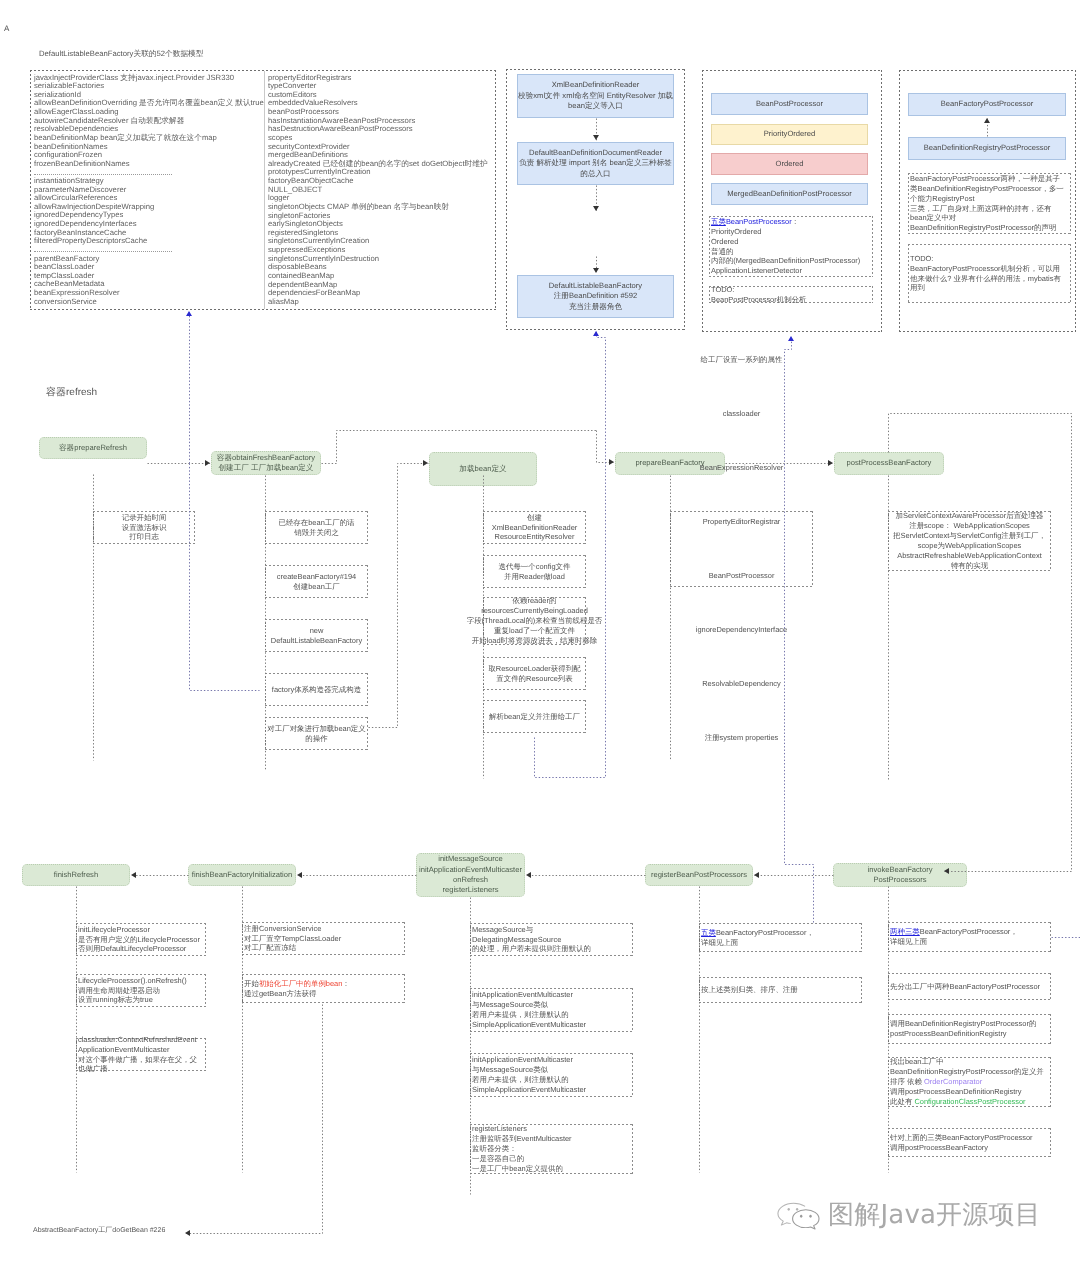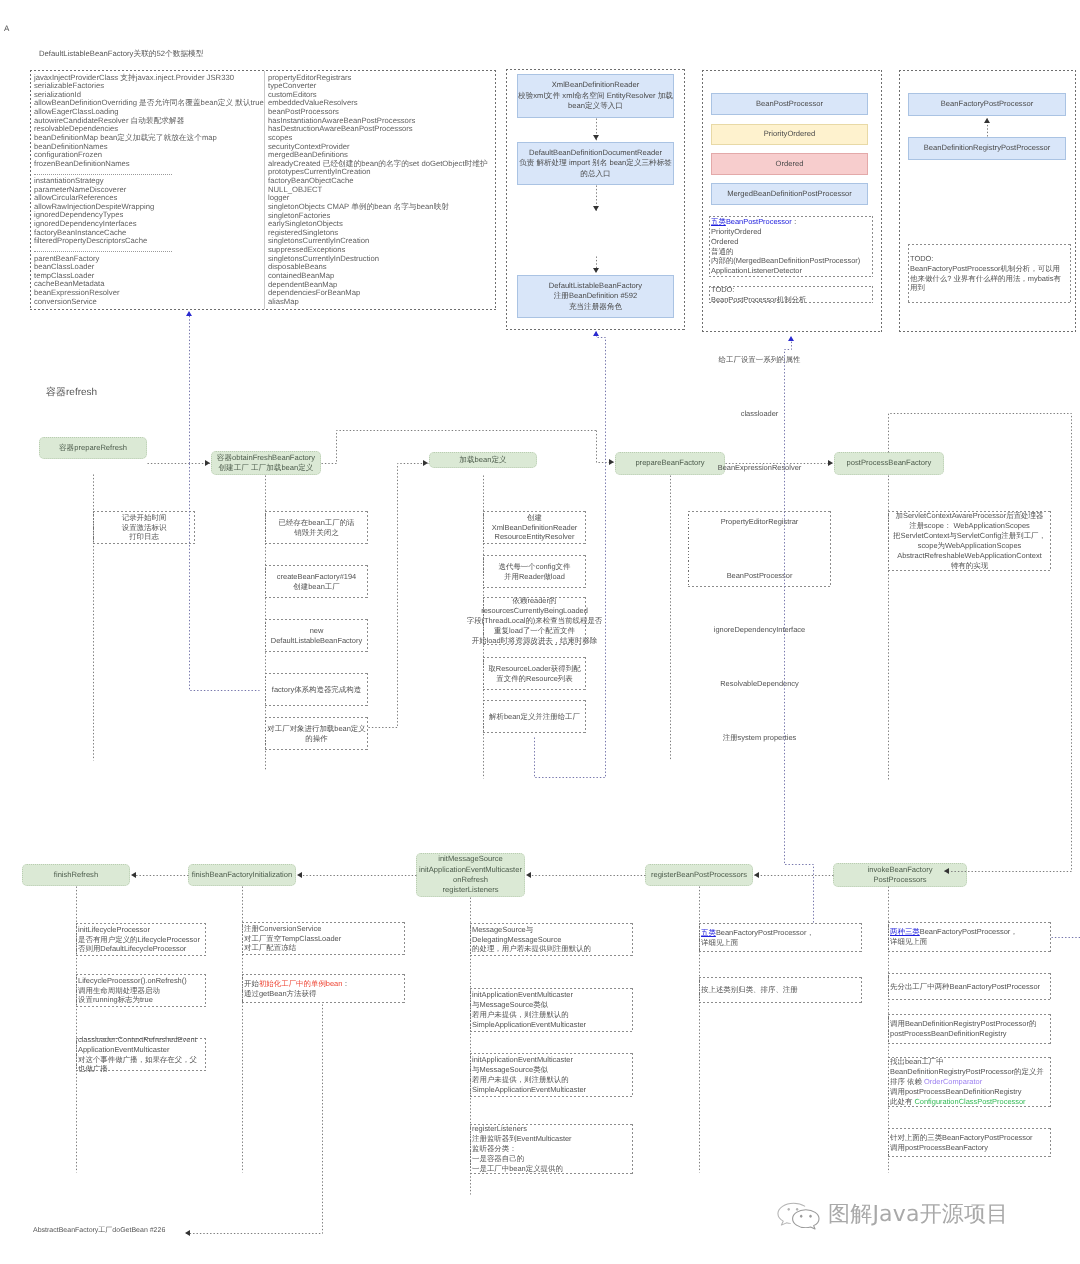--- a/index.html
+++ b/index.html
@@ -56,21 +56,21 @@
 .nbox.left{align-items:flex-start;text-align:left;}
 .nbox span{white-space:nowrap;}
 .c-link{color:#2020dd;}
 .c-ul{text-decoration:underline;}
 .c-red{color:#ee4433;}
 .c-purple{color:#9b7ff0;}
 .c-green{color:#33bb55;}
 
 svg#wires{position:absolute;left:0;top:0;width:1080px;height:1264px;pointer-events:none;z-index:5;}
 .logo{left:777px;top:1197px;width:300px;height:36px;display:flex;align-items:center;}
-.logo-text{font-size:22px;color:#a9a9a9;letter-spacing:0.2px;margin-left:3px;white-space:nowrap;
+.logo-text{font-size:26px;color:#a9a9a9;letter-spacing:0.2px;margin-left:3px;white-space:nowrap;
   font-family:"DejaVu Sans",sans-serif;font-weight:400;line-height:1;}
 </style>
 </head>
 <body>
 
 <div id="root">
 <svg id="wires" viewBox="0 0 1080 1264">
 <path d="M 147.5 463.5 L 210.5 463.5" fill="none" stroke="#7d7d7d" stroke-width="1" stroke-dasharray="1.4,2"></path>
 <polygon points="210.0,463.0 205.0,466.0 205.0,460.0" fill="#333"></polygon>
 <path d="M 321.5 463.5 L 336.5 463.5 L 336.5 430.5 L 596.5 430.5" fill="none" stroke="#7d7d7d" stroke-width="1" stroke-dasharray="1.4,2"></path>
@@ -224,34 +224,42 @@
 <span>TODO:</span>
 <span>BeanPostProcessor机制分析</span>
 </div>
 <div class="abs outer-panel" style="left:899px;top:70px;width:177px;height:262px;"></div>
 <div class="abs bbox blue" style="left:908px;top:93px;width:158px;height:23px;">
       <span>BeanFactoryPostProcessor</span>
     </div>
 <div class="abs bbox blue" style="left:908px;top:137px;width:158px;height:23px;">
       <span>BeanDefinitionRegistryPostProcessor</span>
     </div>
+<div class="abs nbox left" style="left:908px;top:173px;width:163px;height:61px;">
+<span>BeanFactoryPostProcessor两种，一种是其子</span>
+<span>类BeanDefinitionRegistryPostProcessor，多一</span>
+<span>个能力RegistryPost</span>
+<span>三类，工厂自身对上面这两种的持有，还有</span>
+<span>bean定义中对</span>
+<span>BeanDefinitionRegistryPostProcessor的声明</span>
+</div>
 <div class="abs nbox left" style="left:908px;top:244px;width:163px;height:59px;">
 <span>TODO:</span>
 <span>BeanFactoryPostProcessor机制分析，可以用</span>
 <span>他来做什么? 业界有什么样的用法，mybatis有</span>
 <span>用到</span>
 </div>
 <div class="abs gbox" style="left:39px;top:437px;width:108px;height:22px;">
 <span>容器prepareRefresh</span>
 </div>
 <div class="abs gbox" style="left:211px;top:451px;width:110px;height:24px;">
 <span>容器obtainFreshBeanFactory</span>
 <span>创建工厂 工厂加载bean定义</span>
 </div>
-<div class="abs gbox" style="left:429px;top:452px;width:108px;height:16px;">
+<div class="abs gbox" style="left:429px;top:452px;width:108px;height:34px;">
 <span>加载bean定义</span>
 </div>
 <div class="abs gbox" style="left:615px;top:452px;width:110px;height:23px;">
 <span>prepareBeanFactory</span>
 </div>
 <div class="abs gbox" style="left:834px;top:452px;width:110px;height:23px;">
 <span>postProcessBeanFactory</span>
 </div>
 <div class="abs gbox" style="left:22px;top:864px;width:108px;height:22px;">
 <span>finishRefresh</span>
@@ -312,21 +320,21 @@
 <span>重复load了一个配置文件</span>
 <span>开始load时将资源放进去，结束时移除</span>
 </div>
 <div class="abs nbox center noleft" style="left:483px;top:657px;width:103px;height:33px;">
 <span>取ResourceLoader获得到配</span>
 <span>置文件的Resource列表</span>
 </div>
 <div class="abs nbox center noleft" style="left:483px;top:700px;width:103px;height:33px;">
 <span>解析bean定义并注册给工厂</span>
 </div>
-<div class="abs nbox center noleft" style="left:688px;top:511px;width:143px;height:76px;gap:44px;">
+<div class="abs nbox center noleft" style="left:670px;top:511px;width:143px;height:76px;gap:44px;">
 <span>给工厂设置一系列的属性</span>
 <span>classloader</span>
 <span>BeanExpressionResolver</span>
 <span>PropertyEditorRegistrar</span>
 <span>BeanPostProcessor</span>
 <span>ignoreDependencyInterface</span>
 <span>ResolvableDependency</span>
 <span>注册system properties</span>
 </div>
 <div class="abs nbox center noleft" style="left:888px;top:511px;width:163px;height:60px;">

